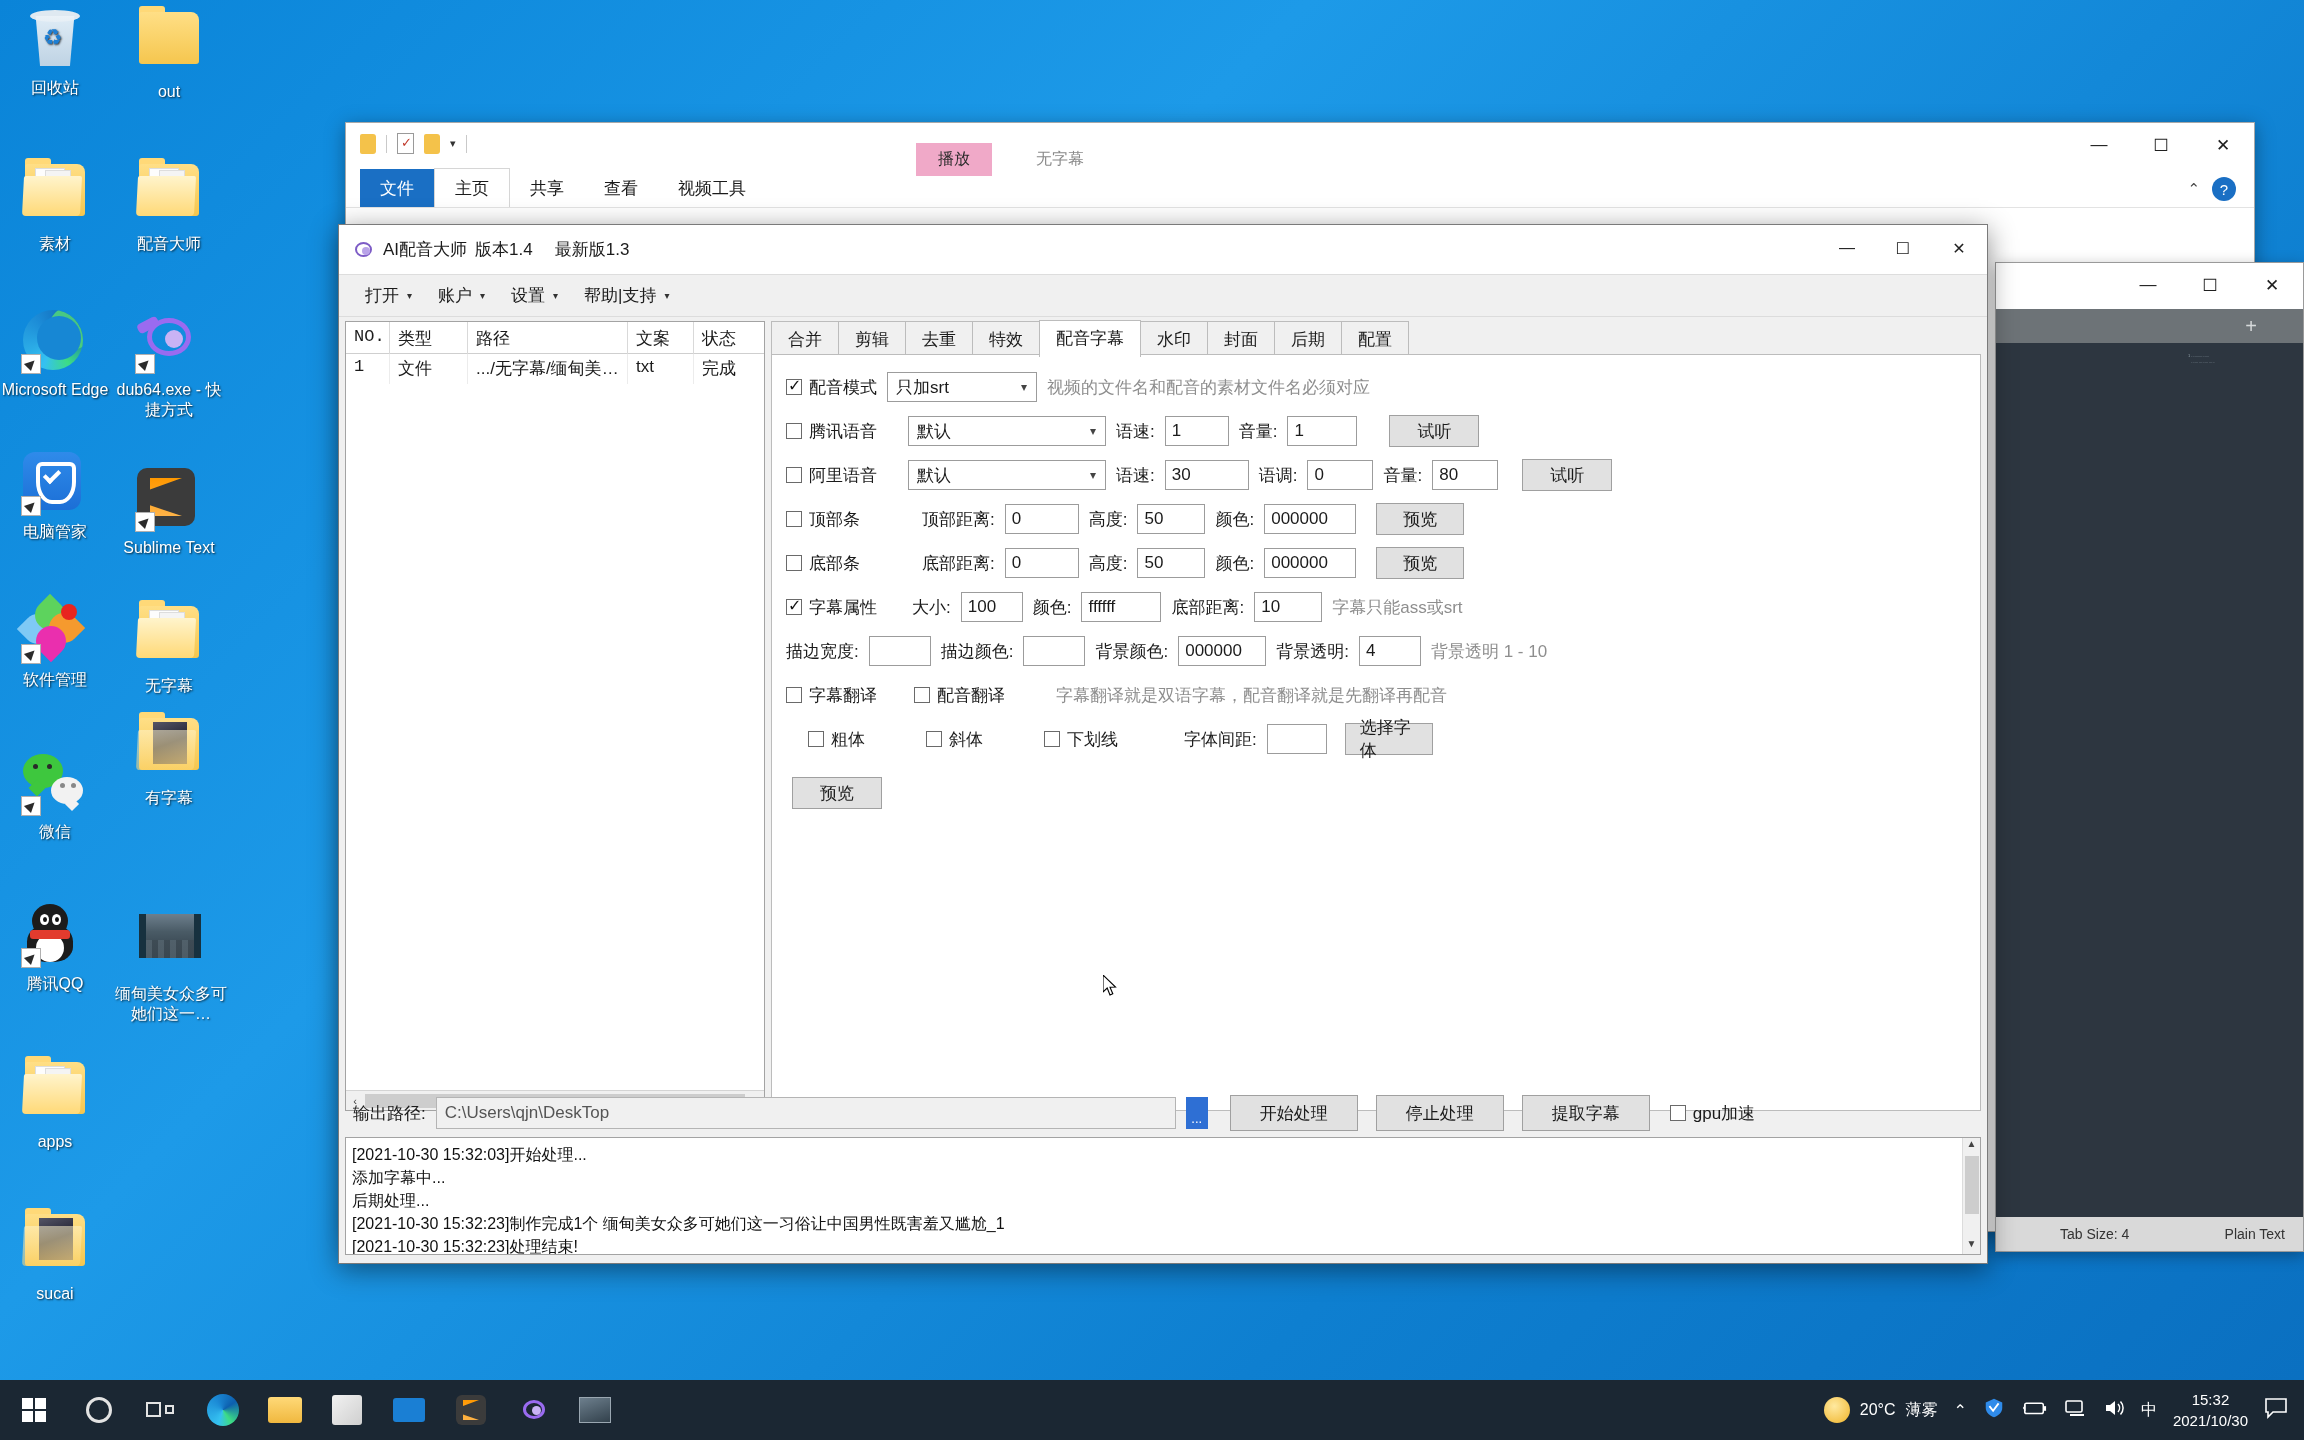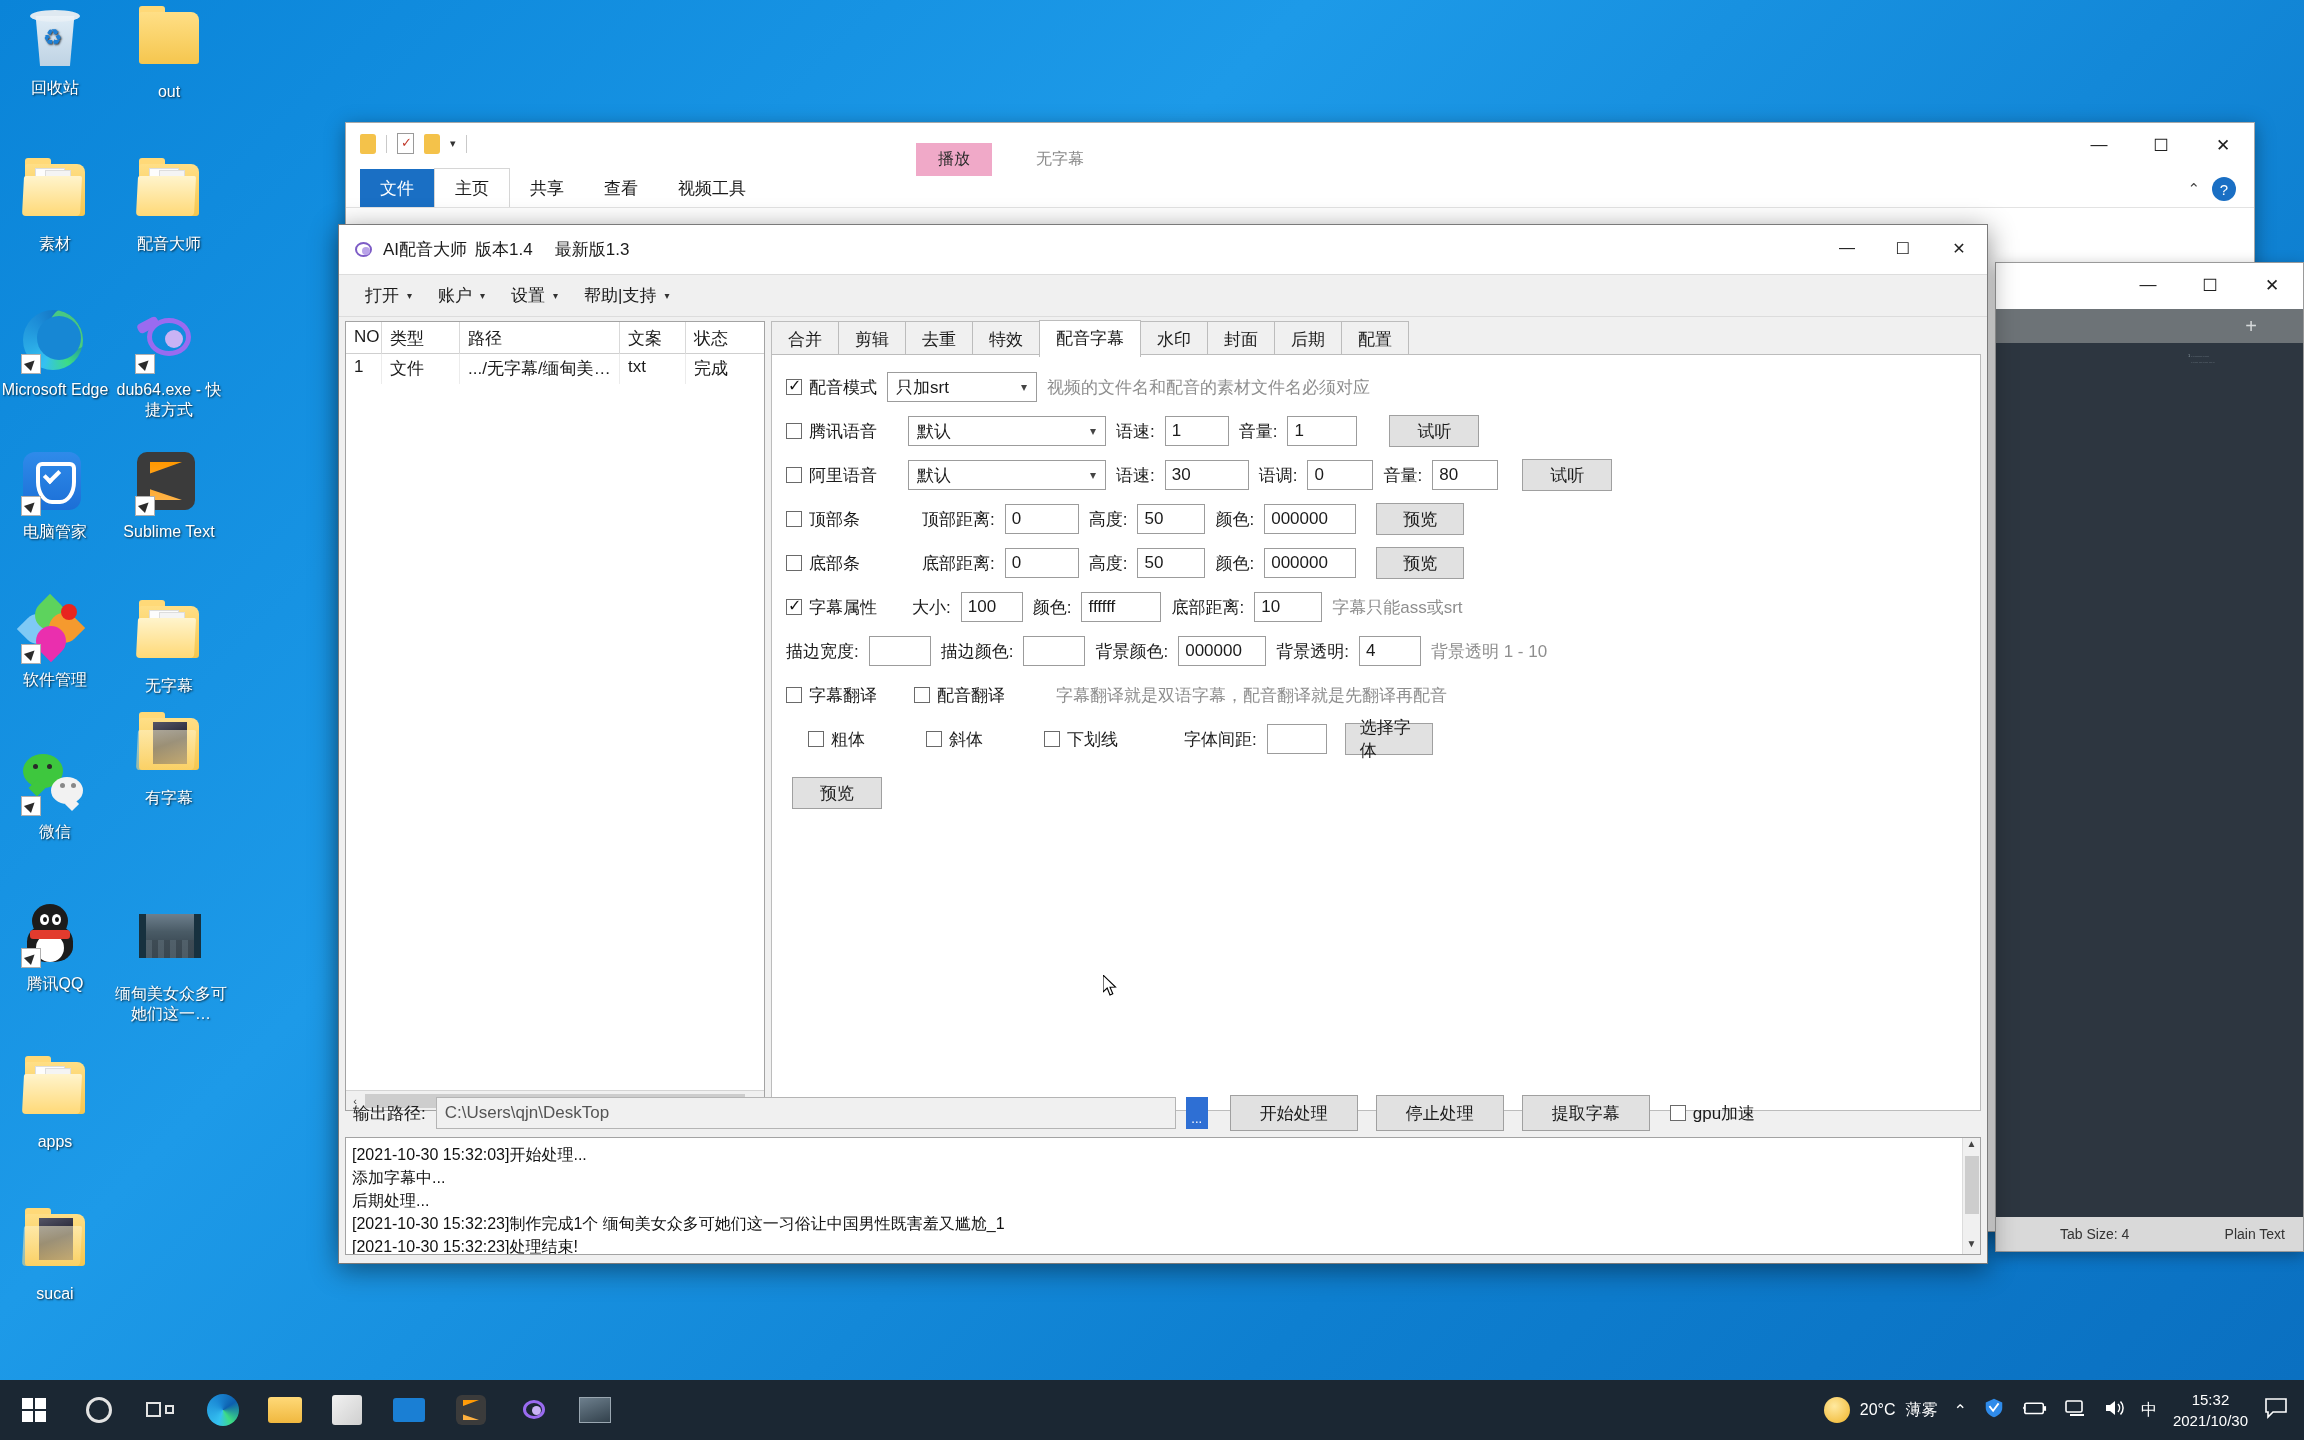--- a/index.html
+++ b/index.html
@@ -261,21 +261,21 @@
 
   
   .filelist {
     position: absolute; left: 6px; top: 4px; width: 420px; bottom: 152px;
     background: #fff; border: 1px solid #a3a3a3;
   }
   .flhead { display: flex; height: 32px; border-bottom: 1px solid #cfcfcf; font-size: 17px; }
   .flhead div { padding: 5px 0 0 8px; border-right: 1px solid #d9d9d9; height: 32px; overflow: hidden; white-space: nowrap; }
   .flrow { display: flex; height: 30px; font-size: 17px; }
   .flrow div { padding: 3px 0 0 8px; border-right: 1px solid #ececec; height: 30px; overflow: hidden; white-space: nowrap; text-overflow: ellipsis; }
-  .c-no { width: 36px; }
+  .c-no { width: 44px; font-family: Liberation Mono, monospace; }
   .c-type { width: 78px; }
   .c-path { width: 160px; }
   .c-copy { width: 66px; }
   .c-state { width: 68px; border-right: none !important; }
   .hscroll {
     position: absolute; left: 0; right: 0; bottom: 0; height: 20px; background: #f0f0f0;
     border-top: 1px solid #d4d4d4; display: flex; align-items: center;
   }
   .hscroll .ar { width: 18px; text-align: center; font-size: 11px; color: #444; }
   .hscroll .bar { flex: 1; height: 14px; background: #cdcdcd; margin: 0 1px; }
@@ -429,21 +429,21 @@
   <div class="dicon" style="left:0px;top:452px">
     <div class="glyph">
       <div class="shield">
           <div class="v"></div>
         </div>
       <div class="shortcut-arrow"></div>
     </div>
     <span class="lbl">电脑管家</span>
   </div>
 
-  <div class="dicon" style="left:114px;top:452px">
+  <div class="dicon" style="left:114px;top:468px">
     <div class="glyph">
       <div class="sublime">
           <div class="s"></div>
         </div>
       <div class="shortcut-arrow"></div>
     </div>
     <span class="lbl">Sublime Text</span>
   </div>
 
   <div class="dicon" style="left:0px;top:600px">

